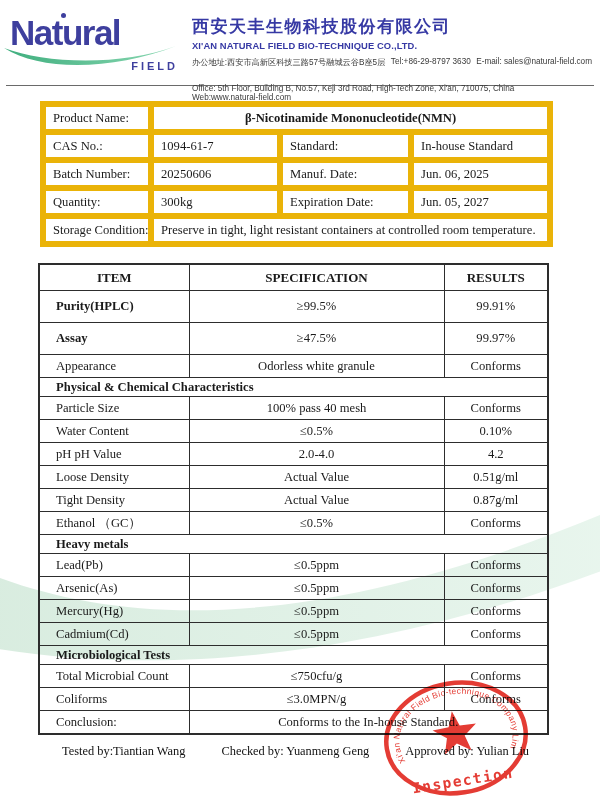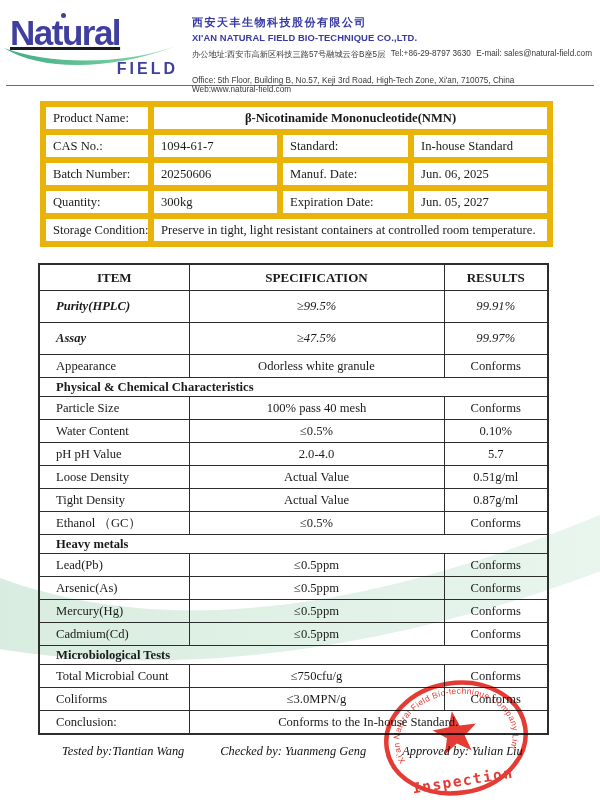--- a/index.html
+++ b/index.html
@@ -6,52 +6,52 @@
   body{width:600px;height:812px;background:#ffffff;font-family:"Liberation Serif",serif;color:#1a1a1a;}
   .page{position:relative;width:600px;height:812px;overflow:hidden;background:#fff;}
 
   
   .watermark{position:absolute;left:0;top:0;z-index:0;pointer-events:none;}
 
   .content{position:relative;z-index:1;}
 
   
   .header{display:flex;align-items:flex-start;padding:15px 8px 0 10px;height:78px;box-sizing:border-box;}
-  .logo{position:relative;width:168px;height:64px;flex:none;text-decoration:underline;}
+  .logo{position:relative;width:168px;height:64px;flex:none;}
   .logo-word{font-family:"Liberation Sans",sans-serif;font-weight:bold;font-size:35px;line-height:1;color:#3e3f9e;letter-spacing:-1.5px;}
   .logo-dot{position:absolute;left:51px;top:-2px;width:5px;height:5px;border-radius:50%;background:#3e3f9e;}
   .logo-swoosh{position:absolute;left:-8px;top:27px;width:176px;height:36px;}
-  .logo-field{position:absolute;right:0;top:45px;font-family:"Liberation Sans",sans-serif;font-weight:bold;font-size:16px;letter-spacing:3px;color:#3e3f9e;}
+  .logo-field{position:absolute;right:0;top:45px;font-family:"Liberation Sans",sans-serif;font-weight:bold;font-size:11px;letter-spacing:3px;color:#3e3f9e;}
   .company{flex:1;padding-left:14px;font-family:"Liberation Sans",sans-serif;min-width:0;}
-  .company-cn{font-size:11px;font-weight:bold;color:#3639a4;letter-spacing:1.5px;white-space:nowrap;}
+  .company-cn{font-size:17px;font-weight:bold;color:#3639a4;letter-spacing:1.5px;white-space:nowrap;}
   .company-en{font-size:9.4px;font-weight:bold;color:#3639a4;margin-top:2px;letter-spacing:.1px;white-space:nowrap;}
   .contact{display:flex;justify-content:space-between;font-size:8.2px;color:#3a3a3a;margin-top:6px;white-space:nowrap;}
   .contact.second{margin-top:16px;flex-direction:column;}
   .rule{margin:7px 6px 0 6px;border-top:1.3px solid #6a6a6a;}
 
   
   .title{margin-top:17px;text-align:center;font-size:19.5px;font-weight:bold;letter-spacing:.5px;color:#000;}
 
   
   table{border-collapse:collapse;table-layout:fixed;background:transparent;}
   .info{margin:15px 0 0 40px;width:507px;border:2px solid #2d2d2d;font-size:12.6px;}
   .info td{border:6px solid #eab308;padding:1px 7px;height:20px;overflow:hidden;white-space:nowrap;}
   .info td.span-val{white-space:normal;}
   .b{font-weight:bold;}
   .c{text-align:center;}
 
   .spec{margin:16px 0 0 38px;width:509px;border:2px solid #2d2d2d;font-size:12.6px;}
   .spec td{border:1px solid #2d2d2d;padding:1px 16px;height:20px;overflow:hidden;}
   .spec tr.hdr td{font-weight:bold;text-align:center;font-size:13px;height:23px;}
-  .spec tr.big td{height:29px;font-style:italic;}
+  .spec tr.big td{height:29px;}
   .spec tr.sec td{font-weight:bold;height:16px;}
   .spec td.item{text-align:left;}
 
   
-  .signatures{display:flex;margin:9px 0 0 62px;font-size:12.4px;color:#111;font-style:italic;}
+  .signatures{display:flex;margin:9px 0 0 62px;font-size:12.4px;color:#111;}
   .signatures .sig{margin-right:36px;white-space:nowrap;}
 
   
   .stamp{position:absolute;left:368px;top:666px;z-index:3;opacity:.9;mix-blend-mode:multiply;pointer-events:none;}
 </style>
 </head>
 <body>
 
 <div class="page">
 
@@ -172,21 +172,21 @@
         <td class="c">Conforms</td>
       </tr>
       <tr>
         <td class="item">Water Content</td>
         <td class="c">≤0.5%</td>
         <td class="c">0.10%</td>
       </tr>
       <tr>
         <td class="item">pH pH Value</td>
         <td class="c">2.0-4.0</td>
-        <td class="c">5.7</td>
+        <td class="c">4.2</td>
       </tr>
       <tr>
         <td class="item">Loose Density</td>
         <td class="c">Actual Value</td>
         <td class="c">0.51g/ml</td>
       </tr>
       <tr>
         <td class="item">Tight Density</td>
         <td class="c">Actual Value</td>
         <td class="c">0.87g/ml</td>

